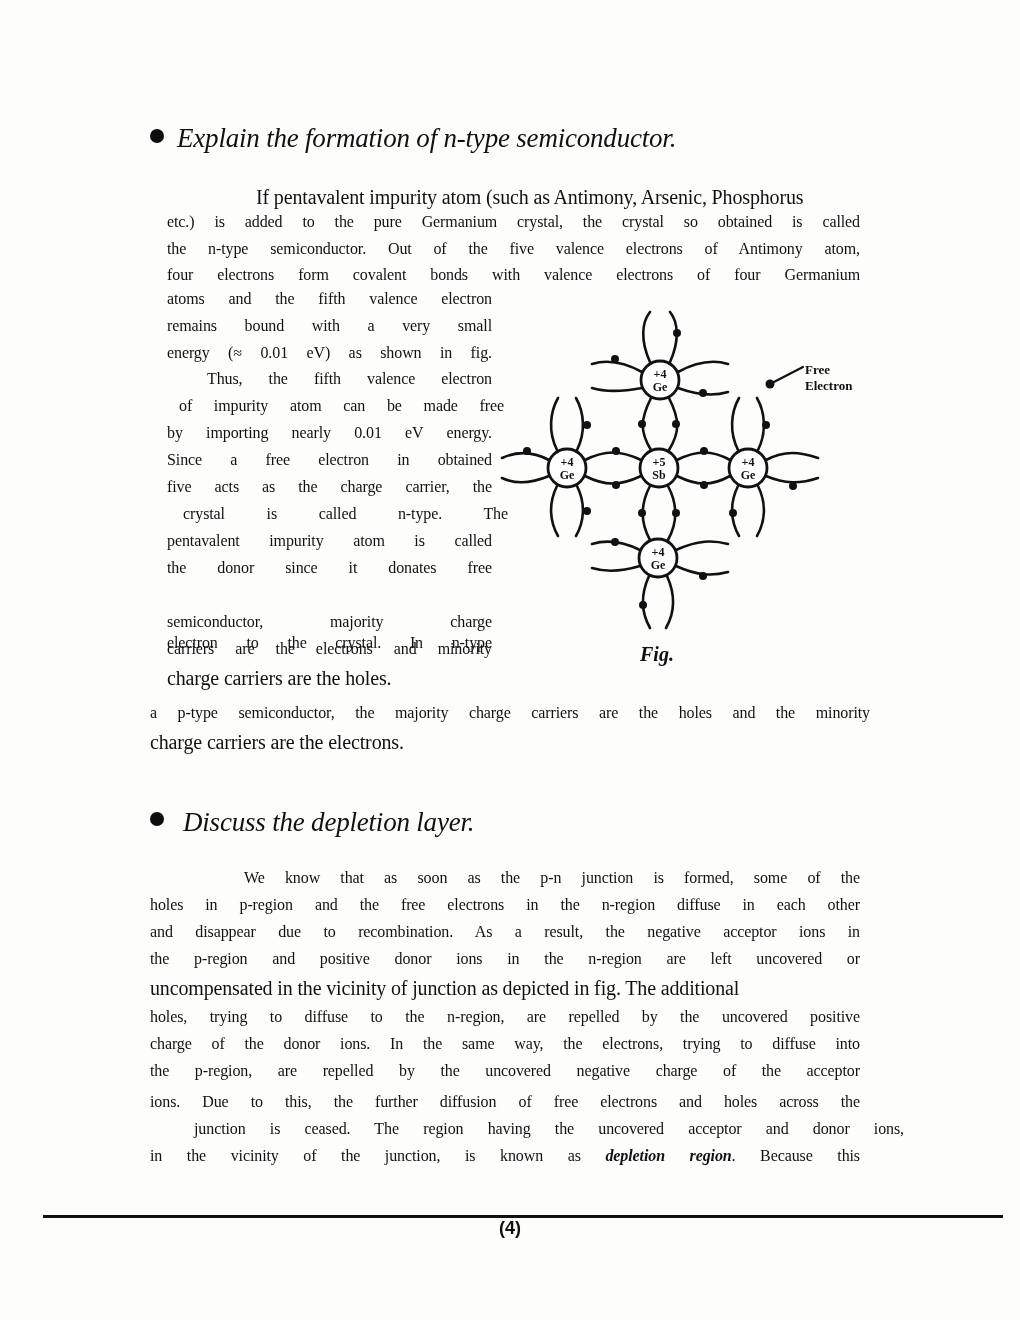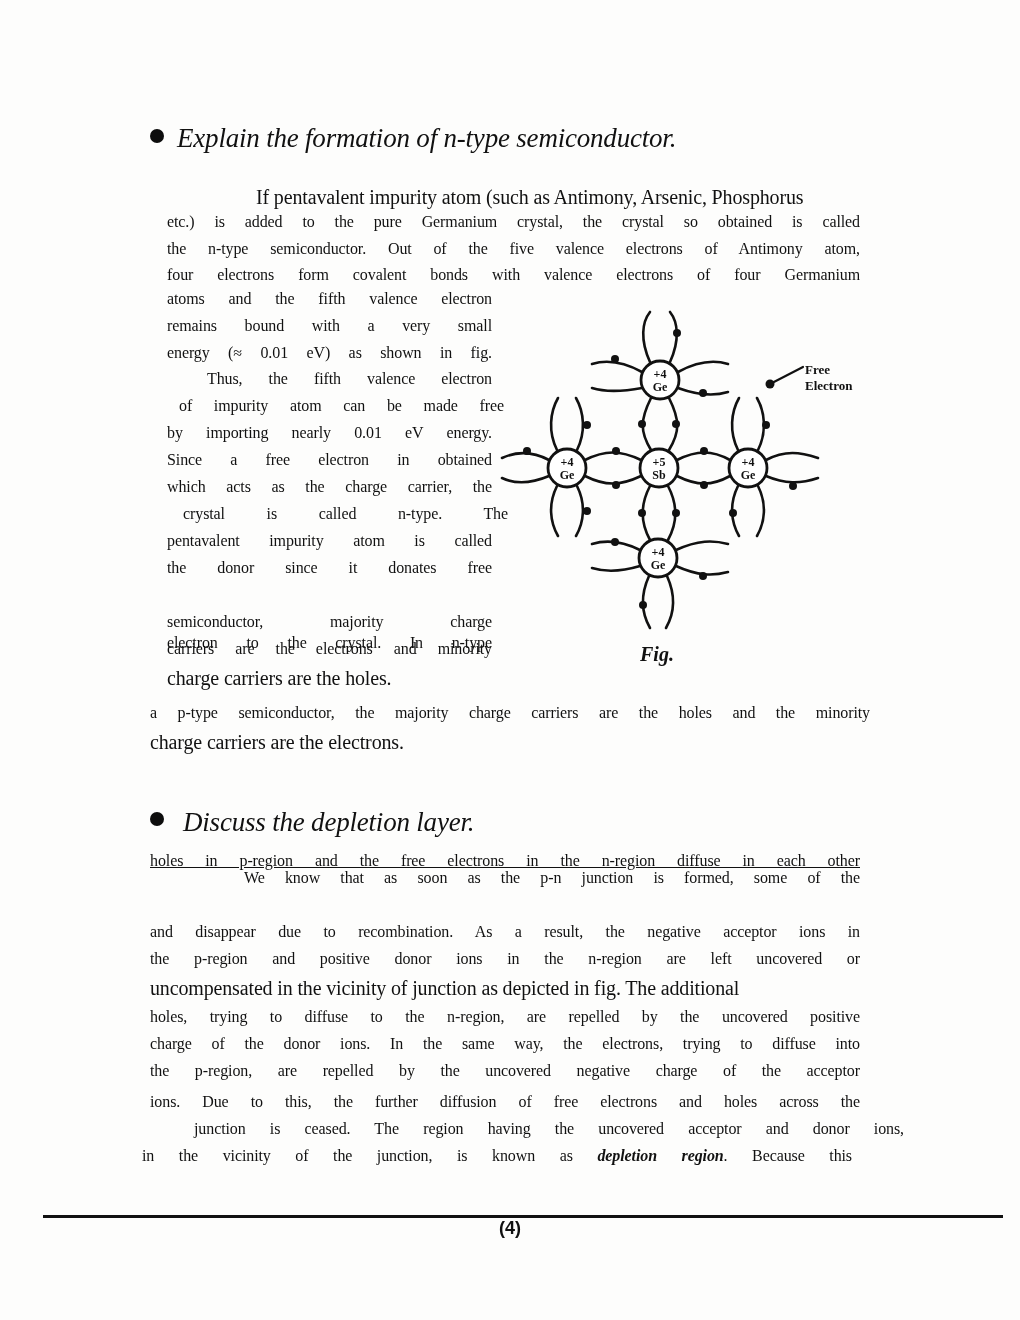--- a/index.html
+++ b/index.html
@@ -48,21 +48,21 @@
 <div class="justify" style="left:167px; top:240px; width:693px;">the n-type semiconductor. Out of the five valence electrons of Antimony atom,</div>
 <div class="justify" style="left:167px; top:266px; width:693px;">four electrons form covalent bonds with valence electrons of four Germanium</div>
 
 <div class="justify" style="left:167px; top:290px; width:325px;">atoms and the fifth valence electron</div>
 <div class="justify" style="left:167px; top:317px; width:325px;">remains bound with a very small</div>
 <div class="justify" style="left:167px; top:344px; width:325px;">energy (≈ 0.01 eV) as shown in fig.</div>
 <div class="justify" style="left:207px; top:370px; width:285px;">Thus, the fifth valence electron</div>
 <div class="justify" style="left:167px; top:397px; width:325px;margin-left:12px;">of impurity atom can be made free</div>
 <div class="justify" style="left:167px; top:424px; width:325px;">by importing nearly 0.01 eV energy.</div>
 <div class="justify" style="left:167px; top:451px; width:325px;">Since a free electron in obtained</div>
-<div class="justify" style="left:167px; top:478px; width:325px;">which acts as the charge carrier, the</div>
+<div class="justify" style="left:167px; top:478px; width:325px;">five acts as the charge carrier, the</div>
 <div class="justify" style="left:167px; top:505px; width:325px;margin-left:16px;">crystal is called n-type. The</div>
 <div class="justify" style="left:167px; top:532px; width:325px;">pentavalent impurity atom is called</div>
 <div class="justify" style="left:167px; top:559px; width:325px;">the donor since it donates free</div>
 <div class="justify" style="left:167px; top:586px; width:325px;margin-top:48px;">electron to the crystal. In n-type</div>
 <div class="justify" style="left:167px; top:613px; width:325px;">semiconductor, majority charge</div>
 <div class="justify" style="left:167px; top:640px; width:325px;">carriers are the electrons and minority</div>
 <div class="line" style="left:167px; top:667px;">charge carriers are the holes.</div>
 
 <svg class="abs" style="left:490px; top:295px;" width="390" height="390" viewBox="490 295 390 390">
   <g fill="none" stroke="#111" stroke-width="2.6" stroke-linecap="round">
@@ -163,27 +163,27 @@
   <text x="640" y="661" font-size="20" font-style="italic" font-weight="bold" fill="#111">Fig.</text>
 </svg>
 
 <div class="justify" style="left:150px; top:704px; width:720px;">a p-type semiconductor, the majority charge carriers are the holes and the minority</div>
 <div class="line" style="left:150px; top:731px;">charge carriers are the electrons.</div>
 
 <div class="bullet" style="left:150px; top:812px;"></div>
 <div class="heading" style="left:183px; top:807px;">Discuss the depletion layer.</div>
 
 <div class="justify" style="left:244px; top:869px; width:616px;">We know that as soon as the p-n junction is formed, some of the</div>
-<div class="justify" style="left:150px; top:852px; width:710px;text-decoration:underline;">holes in p-region and the free electrons in the n-region diffuse in each other</div>
+<div class="justify" style="left:150px; top:896px; width:710px;">holes in p-region and the free electrons in the n-region diffuse in each other</div>
 <div class="justify" style="left:150px; top:923px; width:710px;">and disappear due to recombination. As a result, the negative acceptor ions in</div>
 <div class="justify" style="left:150px; top:950px; width:710px;">the p-region and positive donor ions in the n-region are left uncovered or</div>
 <div class="line" style="left:150px; top:977px;">uncompensated in the vicinity of junction as depicted in fig. The additional</div>
 <div class="justify" style="left:150px; top:1008px; width:710px;">holes, trying to diffuse to the n-region, are repelled by the uncovered positive</div>
 <div class="justify" style="left:150px; top:1035px; width:710px;">charge of the donor ions. In the same way, the electrons, trying to diffuse into</div>
 <div class="justify" style="left:150px; top:1062px; width:710px;">the p-region, are repelled by the uncovered negative charge of the acceptor</div>
 <div class="justify" style="left:150px; top:1093px; width:710px;">ions. Due to this, the further diffusion of free electrons and holes across the</div>
 <div class="justify" style="left:150px; top:1120px; width:710px;margin-left:44px;">junction is ceased. The region having the uncovered acceptor and donor ions,</div>
-<div class="justify" style="left:142px; top:1147px; width:710px;">
+<div class="justify" style="left:150px; top:1147px; width:710px;">
   <span>in the vicinity of the junction, is known as </span><span class="em">depletion region</span><span>. Because this</span>
 </div>
 
 <div class="rule"></div>
 <div class="page-num">(4)</div>
 
 </body></html>

